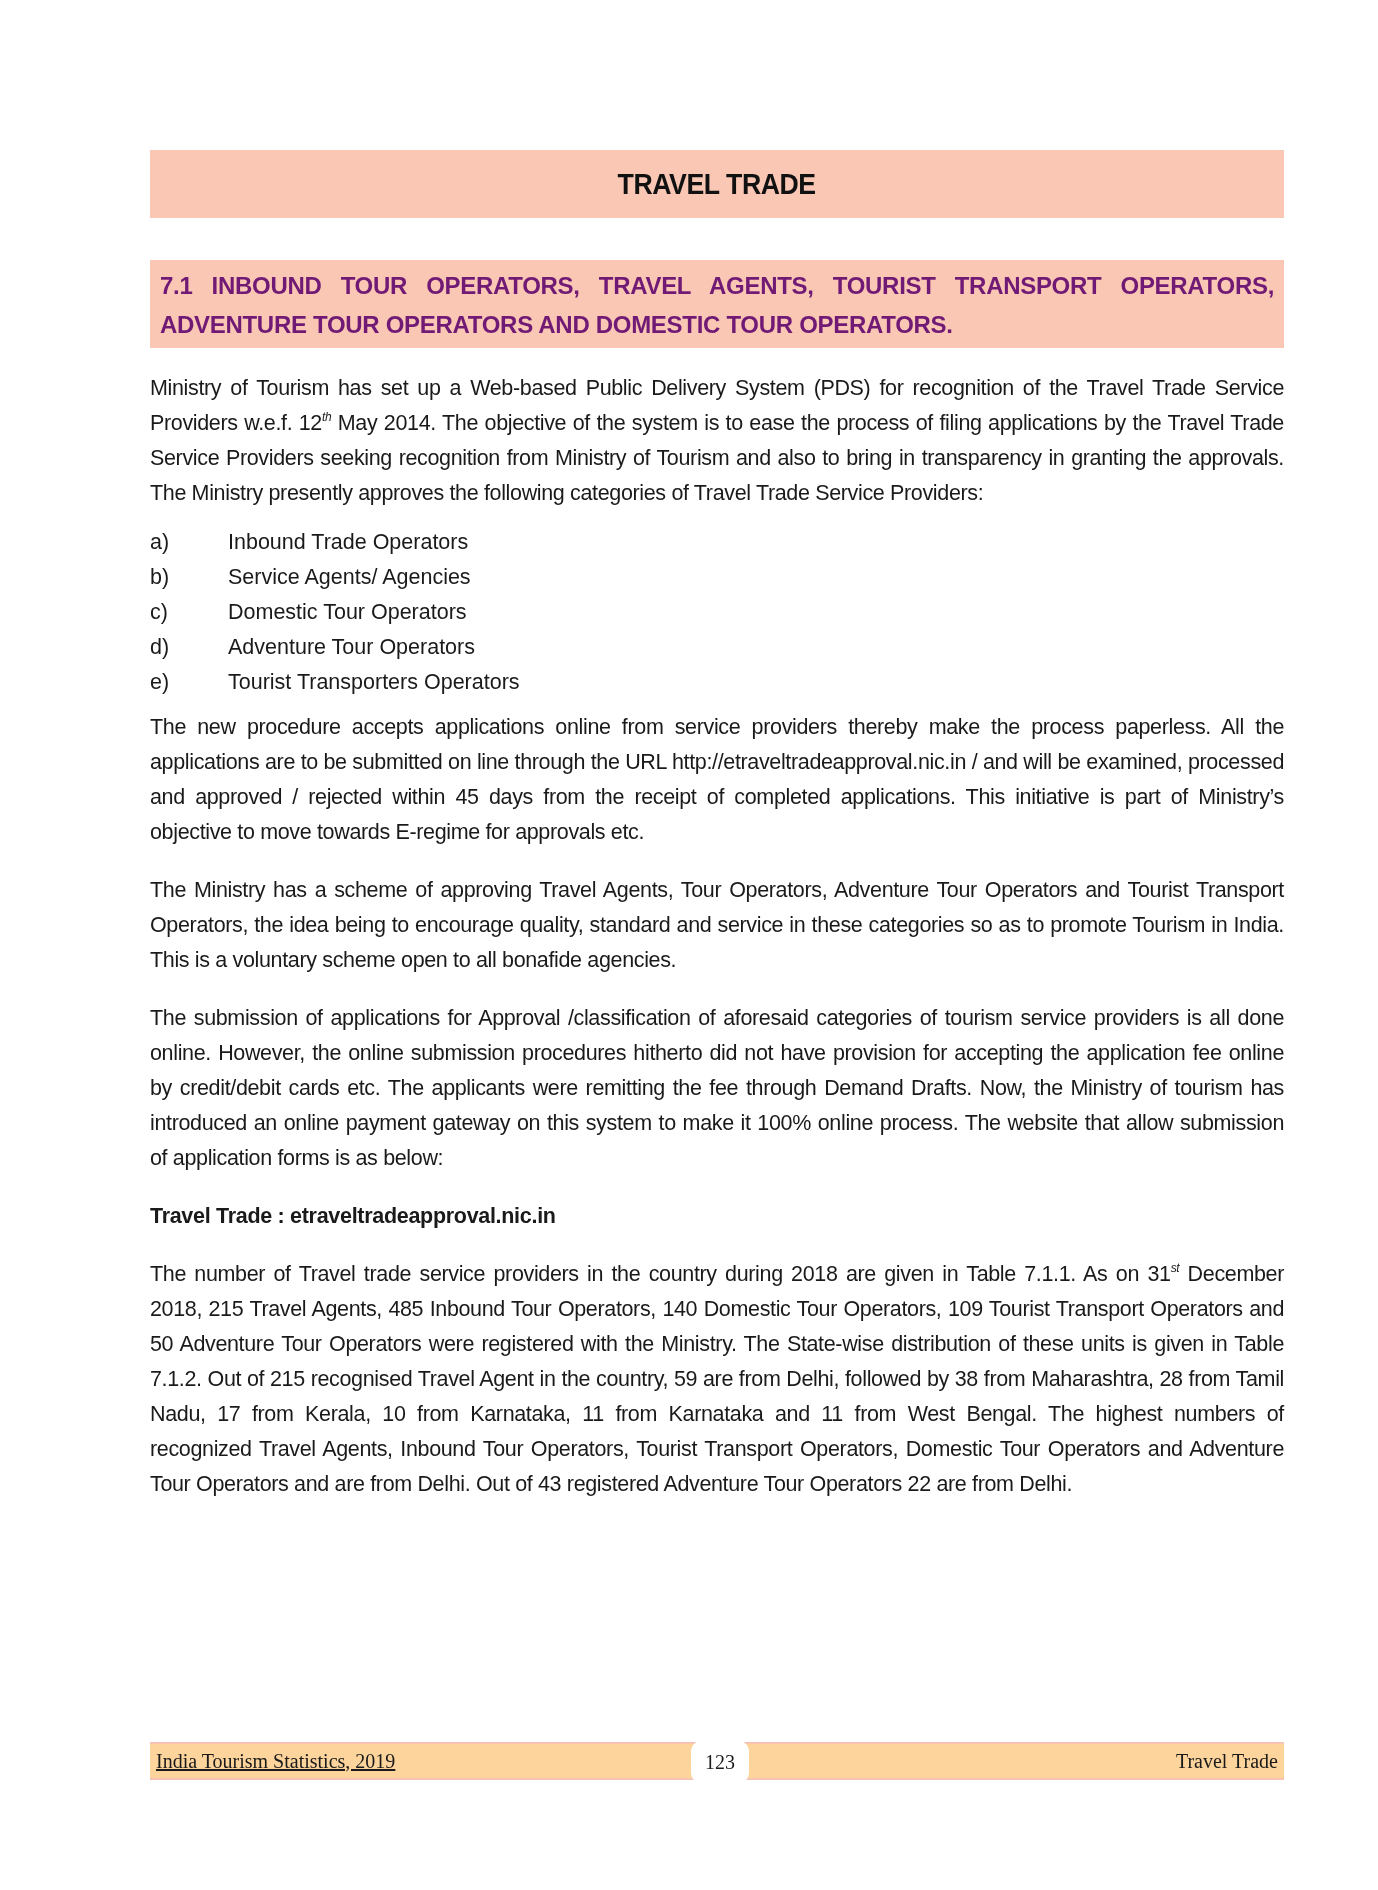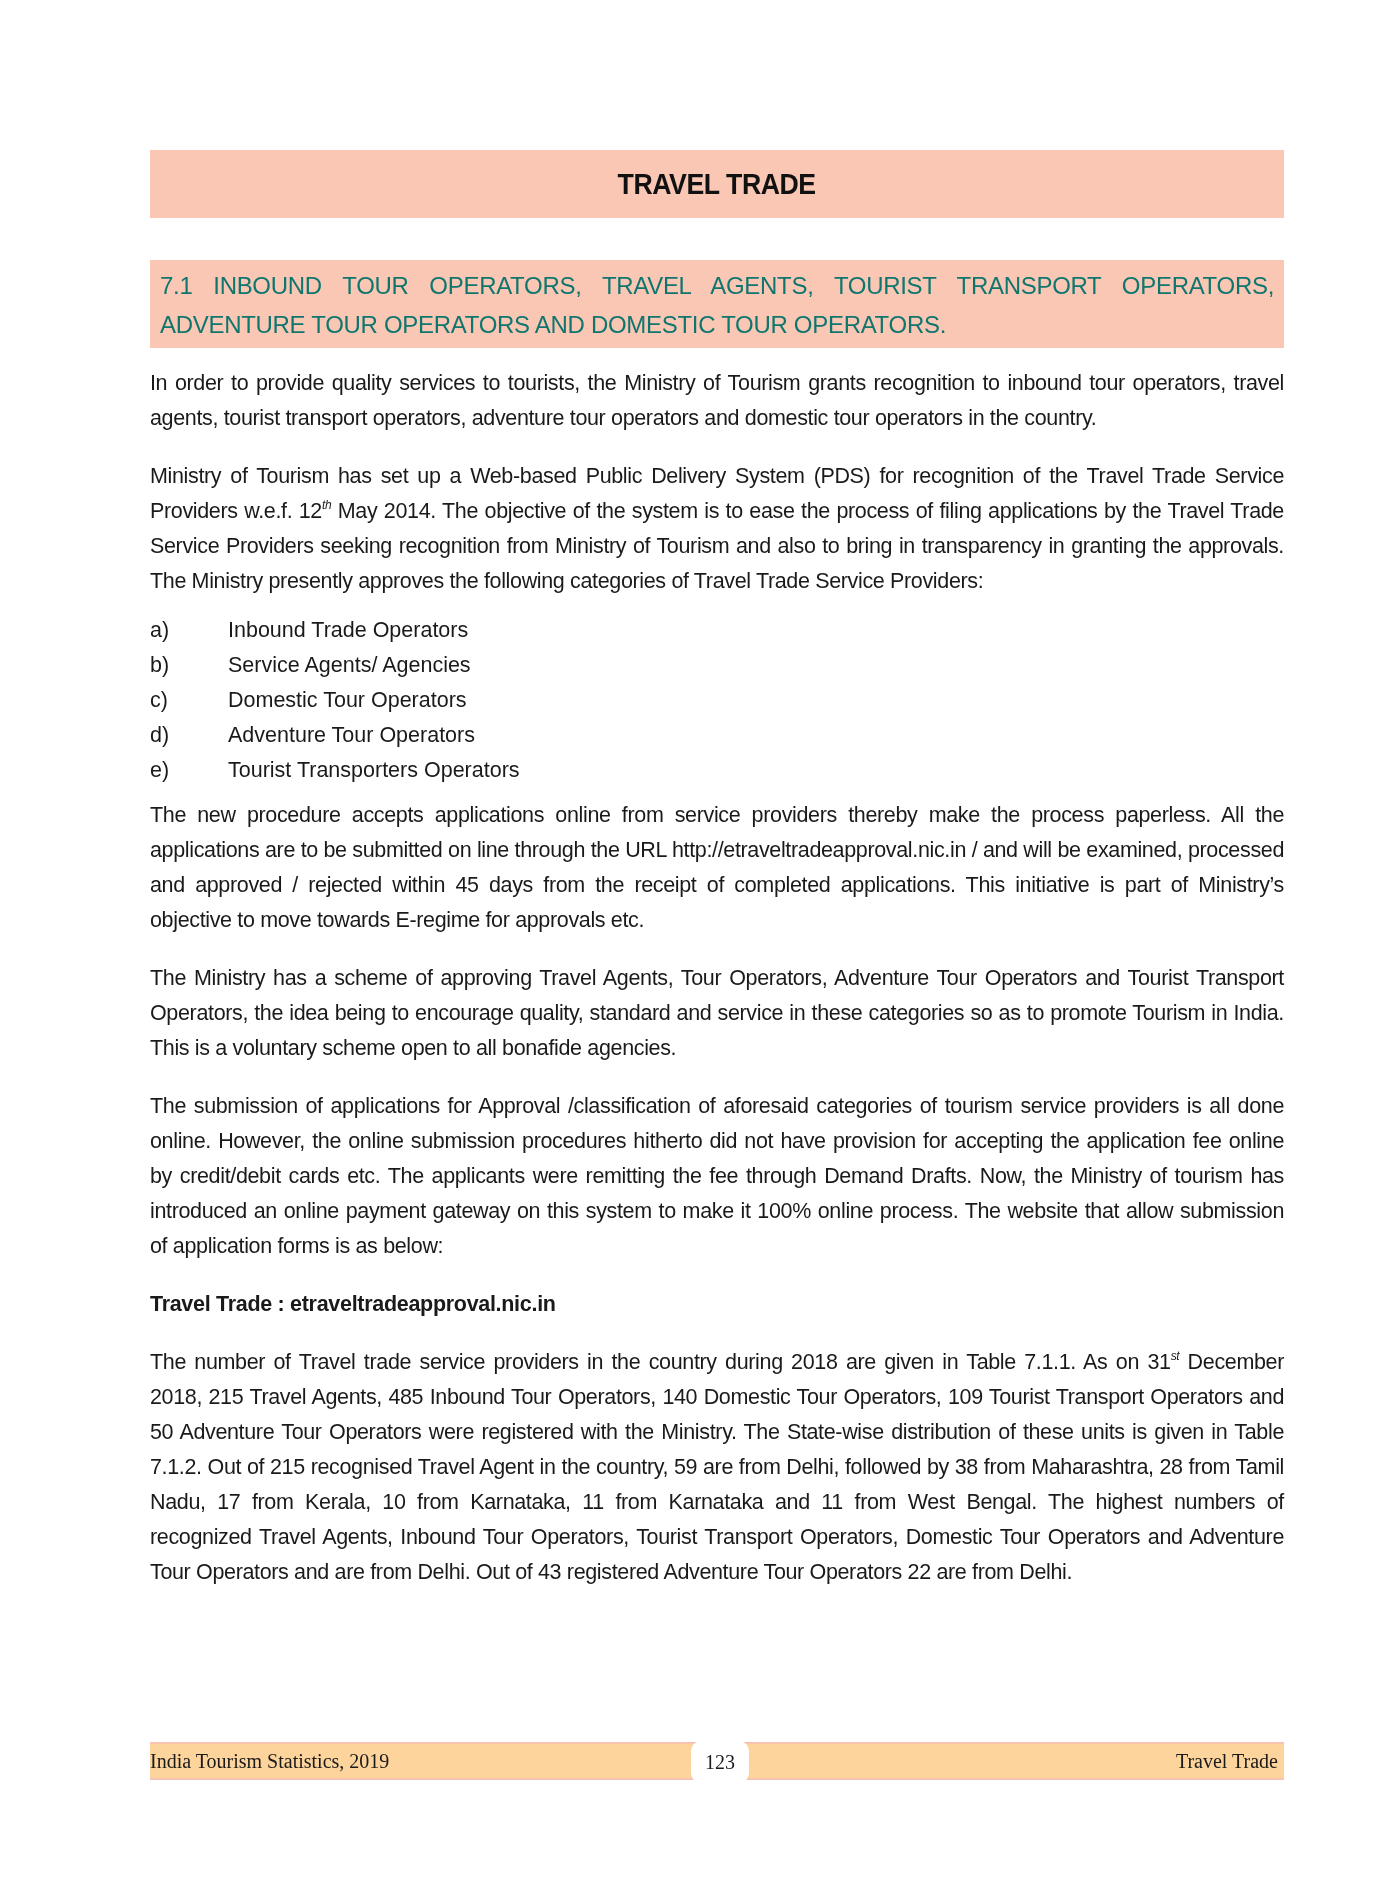--- a/index.html
+++ b/index.html
@@ -15,22 +15,22 @@
   }
   .title-band h1 {
     margin: 0; font-size: 29px; font-weight: bold; letter-spacing: -0.5px;
     color: #111; transform: scaleX(0.92);
   }
 
   .section-band {
     background: #f9c7b4; margin-top: 42px; padding: 6px 10px 4px 10px;
   }
   .section-band h2 {
-    margin: 0; font-size: 24px; font-weight: normal; line-height: 39px;
-    text-align: justify; text-align-last: left; color: #0f766e; letter-spacing: -0.3px;
+    margin: 0; font-size: 24px; font-weight: bold; line-height: 39px;
+    text-align: justify; text-align-last: left; color: #701a75; letter-spacing: -0.3px;
   }
 
   p.body {
     margin: 0; font-size: 21.5px; line-height: 35px; text-align: justify;
     letter-spacing: -0.35px; color: #1a1a1a;
   }
   .p1 { margin-top: 18px !important; }
   .gap { margin-top: 23px !important; }
   sup { font-size: 12px; line-height: 0; vertical-align: 9px; font-style: italic; }
 
@@ -40,41 +40,40 @@
 
   .web-line { margin-top: 23px; font-size: 21.5px; line-height: 35px; font-weight: bold; letter-spacing: -0.3px; }
 
   .footer {
     position: absolute; left: 150px; top: 1742px; width: 1134px; height: 38px;
     background: #fdd49c; border-top: 2px solid #f7c4b4; border-bottom: 2px solid #f7c4b4;
     display: flex; align-items: center; justify-content: space-between;
     font-family: "Liberation Serif", serif; font-size: 20px; color: #1a1a1a;
     box-sizing: border-box;
   }
-  .footer .left { padding-left: 0; }
+  .footer .left { padding-left: 6px; text-decoration: underline; }
   .footer .right { padding-right: 6px; }
   .footer .page-num {
     position: absolute; left: 541px; top: -3px; width: 58px; height: 42px;
     background: #ffffff; border-radius: 10px;
     display: flex; align-items: center; justify-content: center;
   }
 </style>
 </head>
 <body>
 
 <div class="page">
   <div class="title-band">
     <h1>TRAVEL TRADE</h1>
   </div>
 
   <div class="section-band">
     <h2>7.1 INBOUND TOUR OPERATORS, TRAVEL AGENTS, TOURIST TRANSPORT OPERATORS, ADVENTURE TOUR OPERATORS AND DOMESTIC TOUR OPERATORS.</h2>
   </div>
 
-  <p class="body p1">In order to provide quality services to tourists, the Ministry of Tourism grants recognition to inbound tour operators, travel agents, tourist transport operators, adventure tour operators and domestic tour operators in the country.</p>
 
   <p class="body gap"><span>Ministry of Tourism has set up a Web-based Public Delivery System (PDS) for recognition of the Travel Trade Service Providers w.e.f. 12</span><sup>th</sup><span> May 2014.  The objective of the system is to ease the process of filing applications by the Travel Trade Service Providers seeking recognition from Ministry of Tourism and also to bring in transparency in granting the approvals.  The Ministry presently approves the following categories of Travel Trade Service Providers:</span></p>
 
   <ul class="cats">
     <li>
         <span class="m">a)</span>
         <span>Inbound Trade Operators</span>
       </li>
     <li>
         <span class="m">b)</span>

